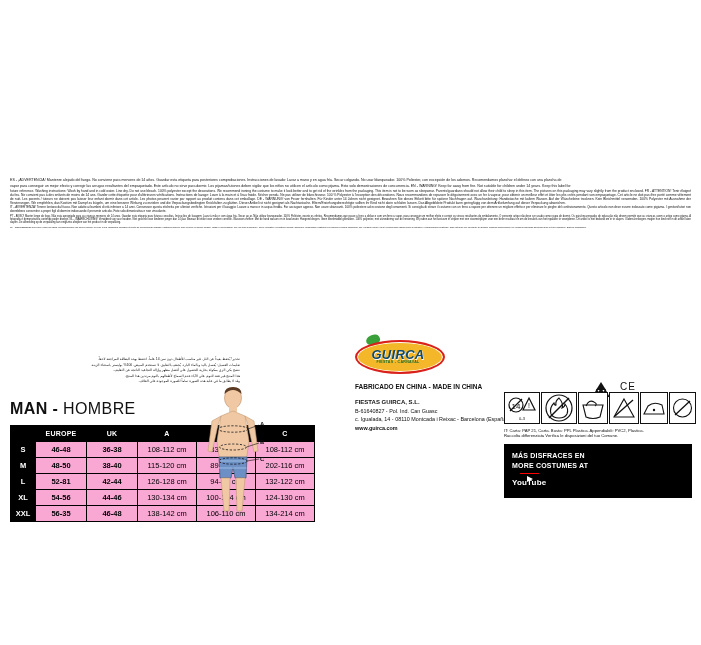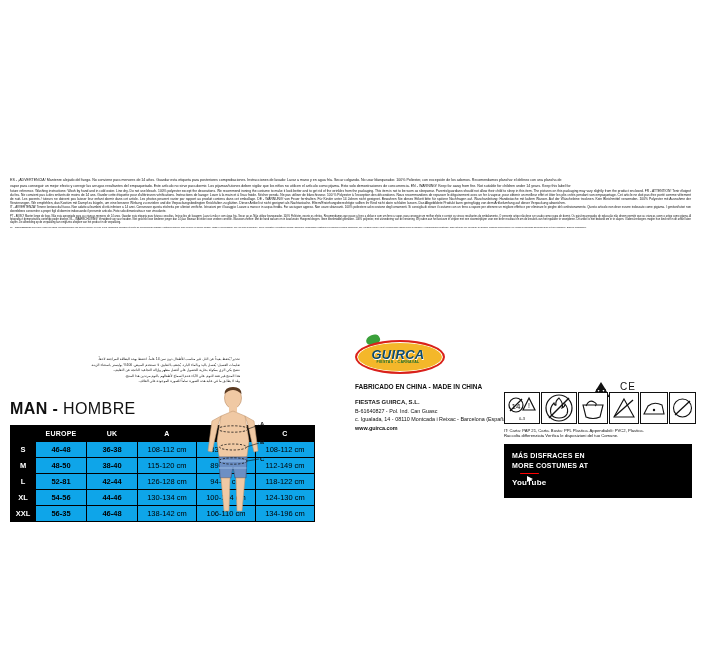--- a/index.html
+++ b/index.html
@@ -50,21 +50,21 @@
   }
   .sizes th,.sizes td{
     border:1px solid #000;
     padding:2px 4px;
     text-align:center;
     height:11px;
     font-weight:bold;
   }
   .sizes thead th{background:#000;color:#fff;font-size:7px;letter-spacing:.2px;}
   .sizes td.sz{background:#000;color:#fff;width:16px;}
-  .sizes td{background:#0ea5e9;color:#000;font-weight:bold;}
+  .sizes td{background:#f9a8d4;color:#000;font-weight:bold;}
   .sizes td.num{width:42px;}
   .sizes td.meas{width:50px;font-weight:normal;}
 
   
   .figure{
     position:absolute;left:199px;top:385px;width:68px;height:148px;
   }
   .fig-svg{position:absolute;left:0;top:0;}
 
   
@@ -199,45 +199,45 @@
         <td class="meas">108-112 cm</td>
         <td class="meas">83-87 cm</td>
         <td class="meas">108-112 cm</td>
       </tr>
       <tr>
         <td class="sz">M</td>
         <td class="num">48-50</td>
         <td class="num">38-40</td>
         <td class="meas">115-120 cm</td>
         <td class="meas">89-93 cm</td>
-        <td class="meas">112-149 cm</td>
+        <td class="meas">202-116 cm</td>
       </tr>
       <tr>
         <td class="sz">L</td>
         <td class="num">52-81</td>
         <td class="num">42-44</td>
         <td class="meas">126-128 cm</td>
         <td class="meas">94-98 cm</td>
-        <td class="meas">118-122 cm</td>
+        <td class="meas">132-122 cm</td>
       </tr>
       <tr>
         <td class="sz">XL</td>
         <td class="num">54-56</td>
         <td class="num">44-46</td>
         <td class="meas">130-134 cm</td>
         <td class="meas">100-104 cm</td>
         <td class="meas">124-130 cm</td>
       </tr>
       <tr>
         <td class="sz">XXL</td>
         <td class="num">56-35</td>
         <td class="num">46-48</td>
         <td class="meas">138-142 cm</td>
         <td class="meas">106-110 cm</td>
-        <td class="meas">134-196 cm</td>
+        <td class="meas">134-214 cm</td>
       </tr>
     </tbody>
   </table>
 
   <div class="figure">
     <svg class="fig-svg" width="68" height="148" viewBox="0 0 68 148">
 
       <ellipse cx="34" cy="13" rx="8.5" ry="10.5" fill="#f0c9a4" stroke="#c49a74" stroke-width="0.7"></ellipse>
       <path d="M25.5 9 q8.5 -8 17 0 q0 -7 -8.5 -7 q-8.5 0 -8.5 7z" fill="#5a3a22"></path>
 

